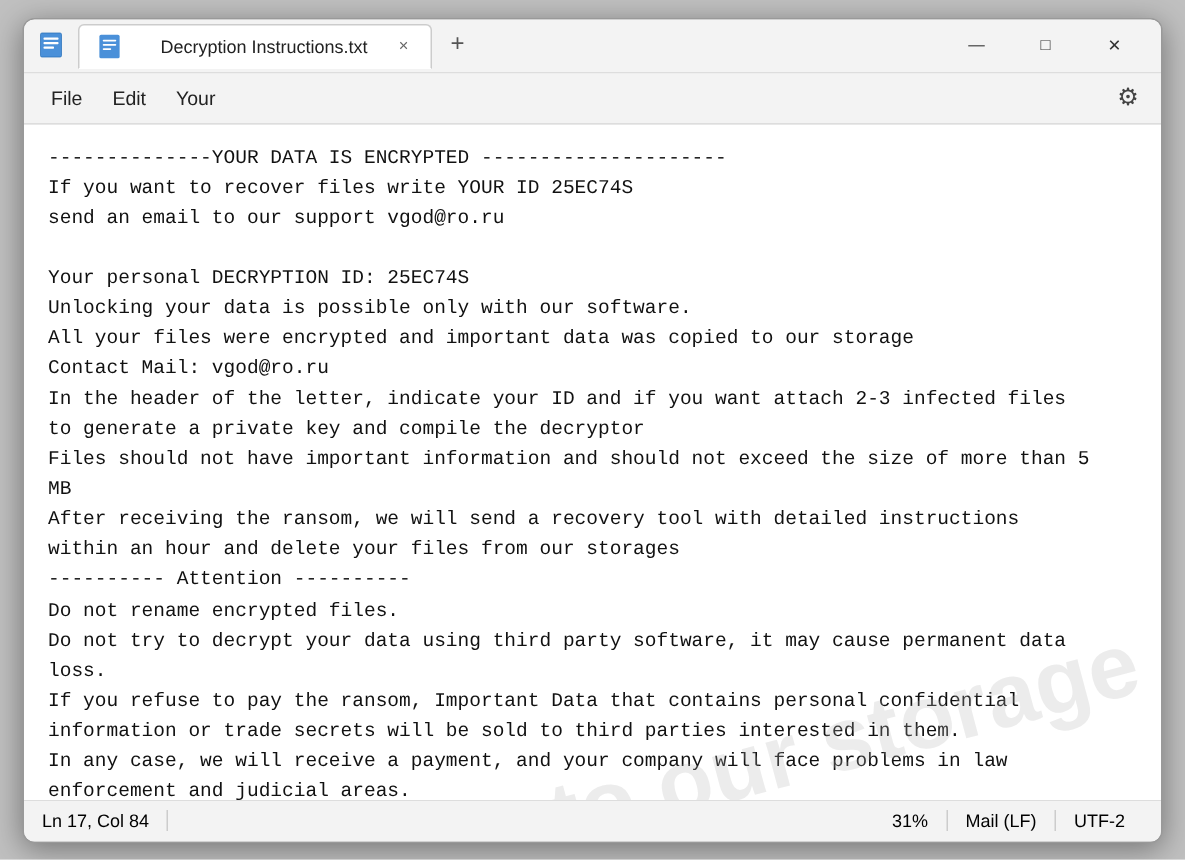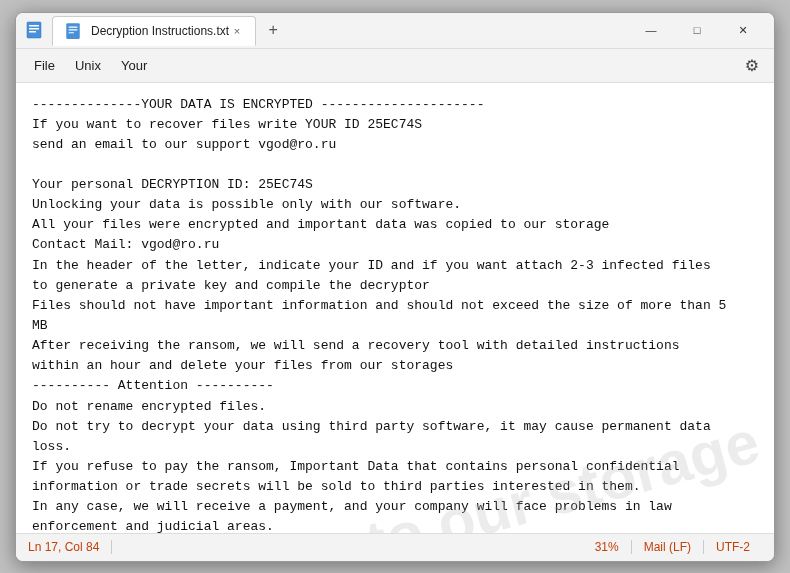--- a/index.html
+++ b/index.html
@@ -54,21 +54,21 @@
     .tab {
       display: flex;
       align-items: center;
       background: #fff;
       border: 1px solid #ccc;
       border-bottom: 1px solid #fff;
       border-radius: 4px 4px 0 0;
       padding: 4px 10px;
       font-size: 12px;
       color: #222;
-      gap: 0;
+      gap: 16px;
       position: relative;
       top: 1px;
     }
 
     .tab-close {
       cursor: pointer;
       color: #666;
       font-size: 11px;
       width: 16px;
       height: 16px;
@@ -182,21 +182,21 @@
 
     
     .statusbar {
       height: 28px;
       background: #f3f3f3;
       border-top: 1px solid #ddd;
       display: flex;
       align-items: center;
       padding: 0 12px;
       font-size: 12px;
-      color: #c2410c;
+      color: #000000;
       flex-shrink: 0;
     }
 
     .statusbar-item {
       padding: 0 12px;
       border-right: 1px solid #ccc;
     }
 
     .statusbar-item:first-child { padding-left: 0; }
     .statusbar-item:last-child { border-right: none; }
@@ -238,21 +238,21 @@
     <div class="window-controls">
       <div class="wc-btn minimize">—</div>
       <div class="wc-btn maximize">□</div>
       <div class="wc-btn close">✕</div>
     </div>
   </div>
 
   <div class="menubar">
     <div class="menu-items">
       <div class="menu-item">File</div>
-      <div class="menu-item">Unix</div>
+      <div class="menu-item">Edit</div>
       <div class="menu-item">Your</div>
     </div>
     <div class="gear-icon">⚙</div>
   </div>
 
   <div class="content-area">
     <pre>--------------YOUR DATA IS ENCRYPTED ---------------------
 If you want to recover files write YOUR ID 25EC74S
 send an email to our support vgod@ro.ru
 

